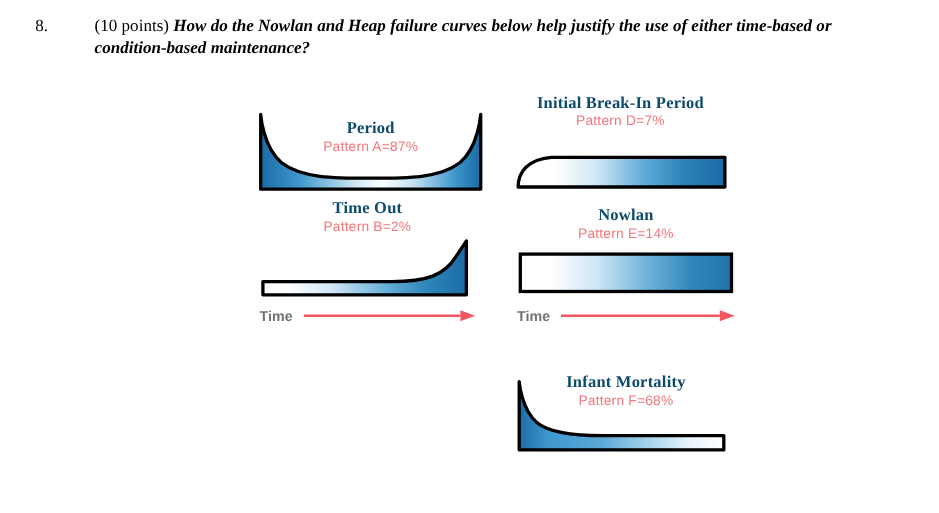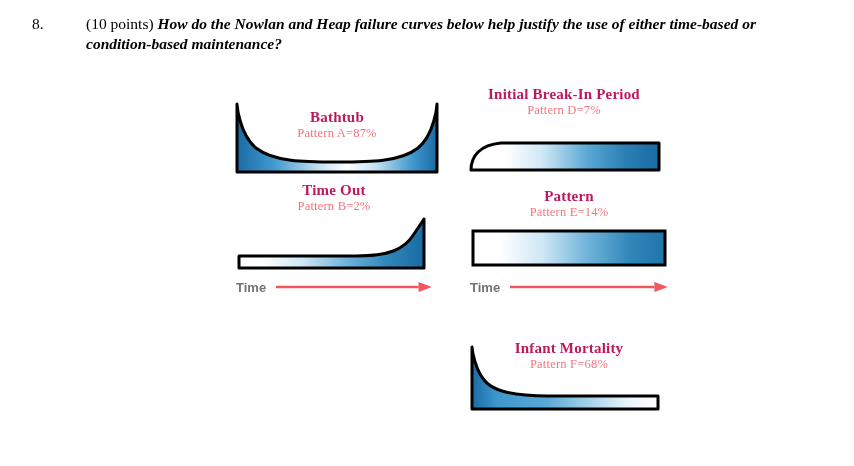--- a/index.html
+++ b/index.html
@@ -64,25 +64,25 @@
     position: absolute;
     text-align: center;
     pointer-events: none;
     white-space: nowrap;
   }
   .caption-title {
     font-family: "Liberation Serif", serif;
     font-weight: bold;
     font-size: 15px;
     line-height: 16px;
-    color: #be185d;
+    color: #0c4a6e;
     letter-spacing: 0.2px;
   }
   .caption-sub {
-    font-family: Liberation Serif, serif;
+    font-family: Liberation Sans, sans-serif;
     font-size: 12.5px;
     line-height: 16px;
     color: #f4757c;
     letter-spacing: 0.2px;
   }
   .chart-svg {
     position: absolute;
     left: 0;
     top: 0;
     display: block;
@@ -129,21 +129,21 @@
           <stop offset="42%" stop-color="#c9e4f3"></stop>
           <stop offset="55%" stop-color="#ffffff"></stop>
           <stop offset="70%" stop-color="#bfdff1"></stop>
           <stop offset="88%" stop-color="#3f98cd"></stop>
           <stop offset="100%" stop-color="#1a6ca4"></stop>
         </linearGradient>
       </defs>
       <path d="M3,4 C3,4 5,34 22,48 C40,62 70,62 103,62 C136,62 166,62 184,48 C201,34 203,4 203,4 L203,72 L3,72 Z" fill="url(#gBathtub)" stroke="#000000" stroke-width="3" stroke-linejoin="round"></path>
     </svg>
     <div class="panel-caption" style="left:0; top:9px; width:206px;">
-      <div class="caption-title">Bathtub</div>
+      <div class="caption-title">Period</div>
       <div class="caption-sub">Pattern A=87%</div>
     </div>
   </div>
 
   <div class="panel" style="left:468px; top:60px; width:194px; height:36px;">
     <svg class="chart-svg" width="194" height="36" viewBox="0 0 194 36">
       <defs>
         <linearGradient id="gBreakIn" x1="0" y1="0" x2="1" y2="0">
           <stop offset="0%" stop-color="#ffffff"></stop>
           <stop offset="18%" stop-color="#ffffff"></stop>
@@ -197,21 +197,21 @@
           <stop offset="14%" stop-color="#ffffff"></stop>
           <stop offset="36%" stop-color="#cfe7f5"></stop>
           <stop offset="60%" stop-color="#6fb3da"></stop>
           <stop offset="82%" stop-color="#2f86b9"></stop>
           <stop offset="100%" stop-color="#2076ac"></stop>
         </linearGradient>
       </defs>
       <rect x="3" y="3" width="192" height="34" fill="url(#gRandom)" stroke="#000000" stroke-width="3"></rect>
     </svg>
     <div class="panel-caption" style="left:0; top:-40px; width:198px;">
-      <div class="caption-title">Pattern</div>
+      <div class="caption-title">Nowlan</div>
       <div class="caption-sub">Pattern E=14%</div>
     </div>
   </div>
 
   <div class="time-axis" style="left:470px; top:200px; width:198px;">
     <span class="time-label">Time</span>
     <svg class="time-arrow" viewBox="0 0 140 12" preserveAspectRatio="none">
       <line x1="0" y1="6" x2="128" y2="6" stroke="#f2565e" stroke-width="2.4"></line>
       <polygon points="128,1 140,6 128,11" fill="#f2565e"></polygon>
     </svg>

